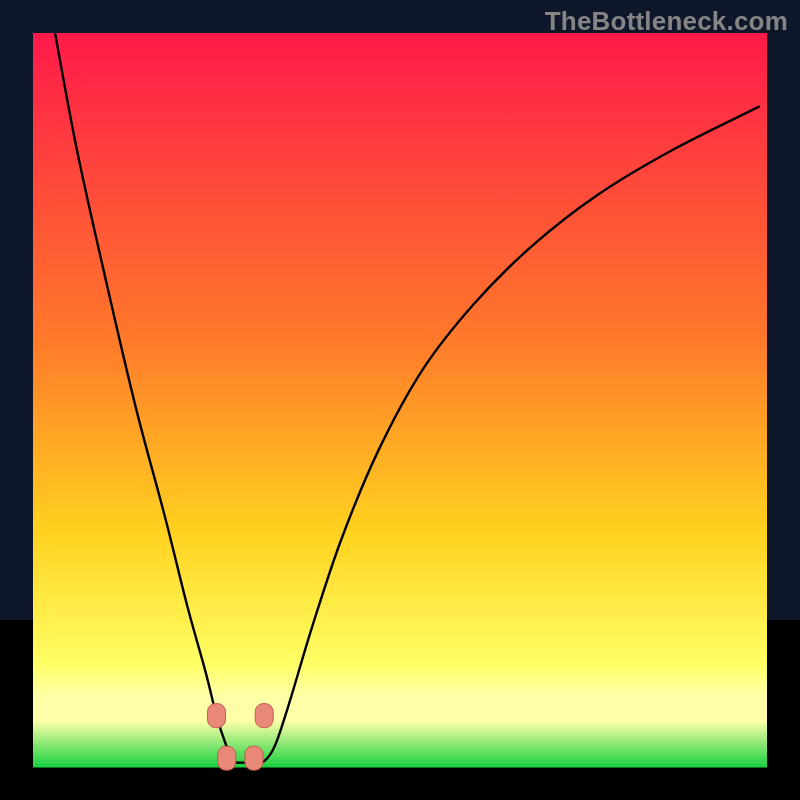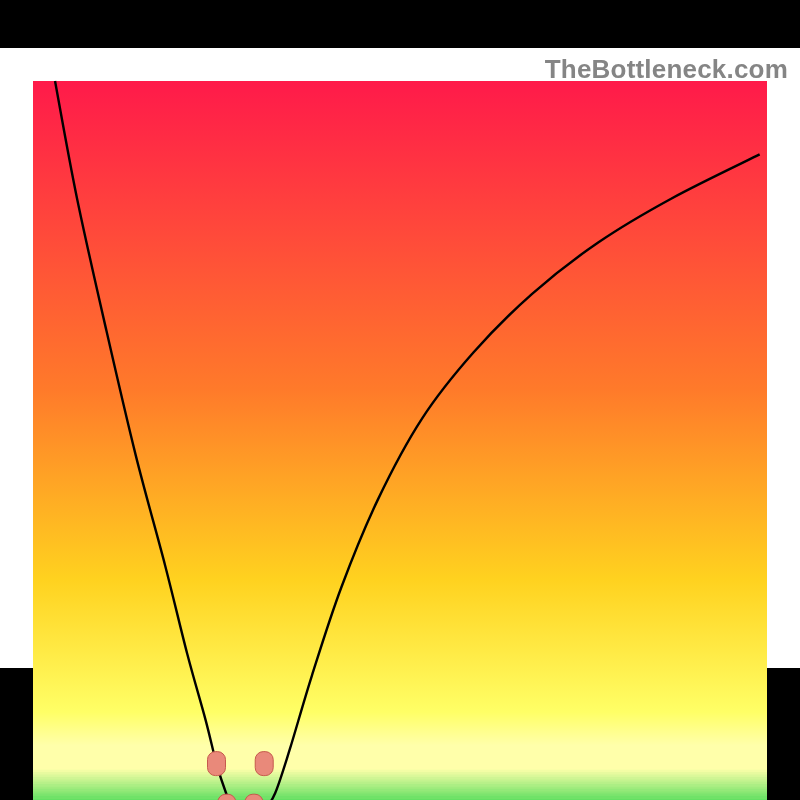--- a/index.html
+++ b/index.html
@@ -9,22 +9,21 @@
     height: 800px;
     background: #000000;
     overflow: hidden;
   }
   .frame {
     position: absolute;
     top: 0;
     left: 0;
     width: 800px;
     height: 620px;
-    background: #ffffff;
-    margin-top: 48px;
+    background: #0f172a;
   }
   .watermark {
     position: absolute;
     top: 6px;
     right: 12px;
     font-family: Arial, Helvetica, sans-serif;
     font-size: 26px;
     font-weight: 600;
     color: #858585;
     letter-spacing: 0.2px;

